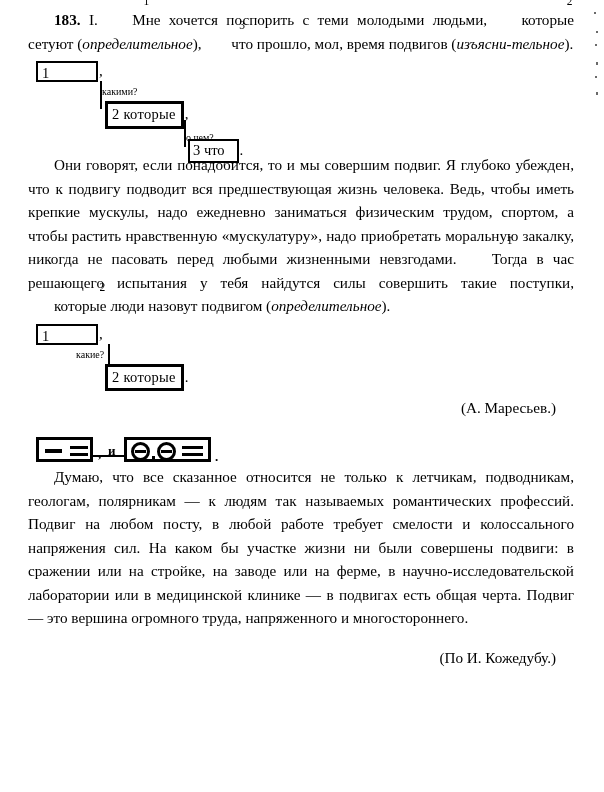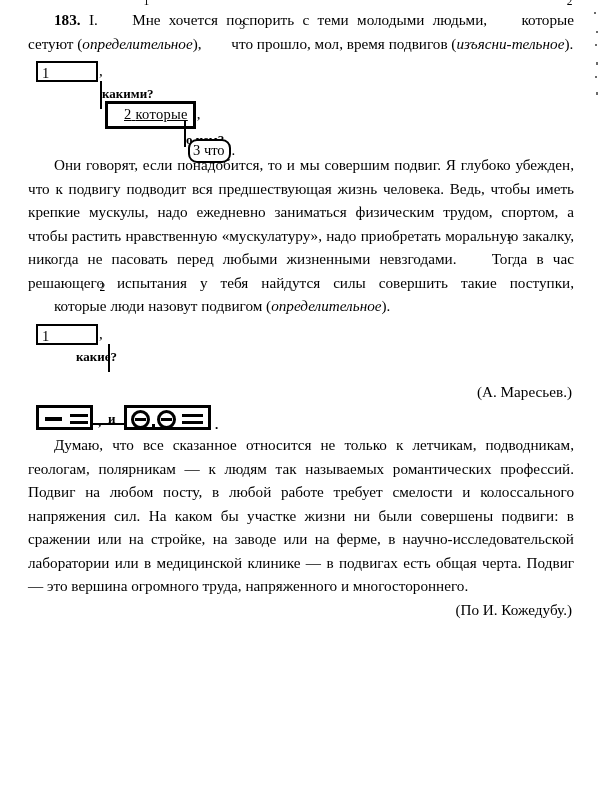--- a/index.html
+++ b/index.html
@@ -51,21 +51,21 @@
     left: 50%;
     transform: translateX(-50%);
     font-size: 11.5px;
     line-height: 1;
     font-style: normal;
     font-weight: normal;
   }
   .sup.right > .supnum { left: 78%; }
 
   .attrib {
-    margin: 0;
+    margin: 16px;
     font-size: 15.2px;
     line-height: 23.5px;
     text-align: right;
     padding-right: 2px;
   }
 
   
   .scheme {
     position: relative;
     margin: 0;
@@ -86,39 +86,37 @@
     text-align: left;
     background: #fff;
   }
   .clause-box.empty {
     width: 62px;
     height: 21px;
     padding: 3px 0 0 4px;
   }
   .clause-box.thick {
     border-width: 3px;
-    padding: 3px 5px 4px 16px;
+    padding: 3px 5px 4px 4px;
     letter-spacing: 0.3px;
-    text-decoration: underline;
   }
   .clause-box.thin2 {
     border-width: 2px;
-    padding: 2px 4px 3px 3px;
-    border-radius: 9px;
+    padding: 2px 12px 3px 3px;
   }
   .punct {
     font-size: 15px;
     vertical-align: middle;
     padding-left: 1px;
   }
   .qword {
     position: absolute;
-    font-size: 13px;
-    line-height: 1;
-    font-weight: bold;
+    font-size: 10px;
+    line-height: 1;
+    font-weight: normal;
     white-space: nowrap;
   }
   .connector {
     position: absolute;
     width: 2px;
     background: #000;
   }
 
   
   .gram-schema {
@@ -202,20 +200,23 @@
 
   <div class="scheme" style="height:62px;">
 
     <div class="scheme-row" style="left:8px; top:6px;">
       <span class="clause-box empty"><span>1</span></span><span class="punct">,</span>
     </div>
 
     <div class="qword" style="left:48px; top:32px;text-align:center;">какие?</div>
     <div class="connector" style="left:80px; top:26px; height:28px;"></div>
 
+    <div class="scheme-row" style="left:77px; top:46px;">
+      <span class="clause-box thick"><span>2</span>&nbsp;<span>которые</span></span><span class="punct">.</span>
+    </div>
   </div>
 
   <p class="attrib">(А. Маресьев.)</p>
 
 
   <div class="gram-schema">
 
     <div class="gbox" style="left:8px; top:2px; width:57px; height:25px;">
       <span class="bar" style="left:6px; top:9px; width:17px; height:4px;"></span>
       <span class="bar" style="left:31px; top:6px; width:18px; height:3px;"></span>

